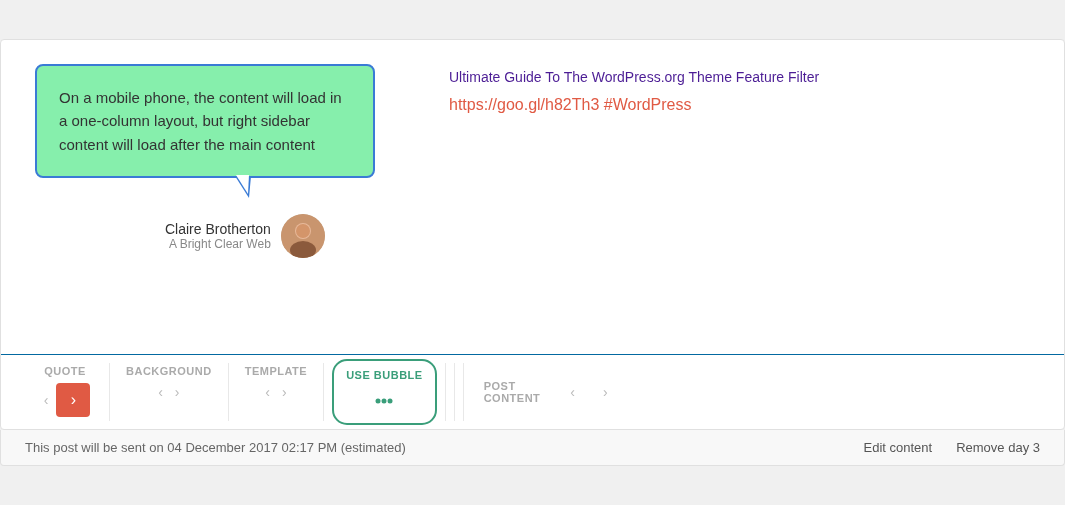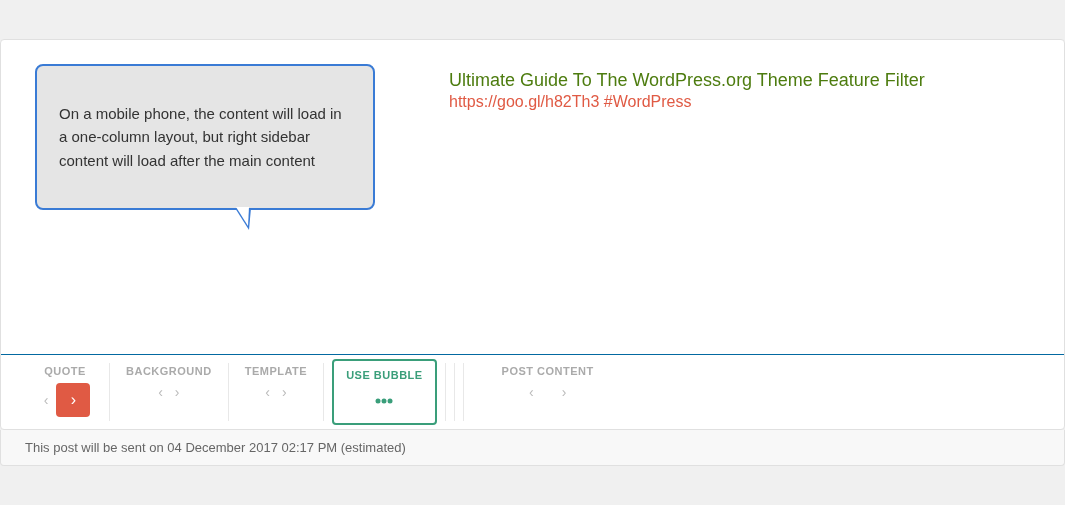--- a/index.html
+++ b/index.html
@@ -35,22 +35,22 @@
     .left-quote-area {
       flex: 0 0 400px;
       position: relative;
       display: flex;
       flex-direction: column;
       align-items: flex-start;
     }
     .speech-bubble {
       border: 2px solid #3a7bd5;
       border-radius: 8px;
-      padding: 36px 22px;
-      background: #e5e5e5;
+      padding: 20px 22px;
+      background: #86efac;
       position: relative;
       width: 340px;
       margin-left: 10px;
     }
     .speech-bubble::after {
       content: '';
       position: absolute;
       bottom: -22px;
       left: 50%;
       transform: translateX(30px);
@@ -101,22 +101,23 @@
       overflow: hidden;
       display: flex;
       align-items: center;
       justify-content: center;
     }
     .right-text-area {
       flex: 1;
       padding-top: 4px;
     }
     .post-title {
-      font-size: 18px;
-      color: #4d7c0f;
+      font-size: 14px;
+      color: #4c1d95;
+      margin-bottom: 8px;
       line-height: 1.4;
     }
     .post-link {
       font-size: 16px;
       color: #e05a44;
     }
     .toolbar-area {
       border-top: 1px solid #0369a1;
       display: flex;
       align-items: stretch;
@@ -126,21 +127,21 @@
     .toolbar-section {
       display: flex;
       flex-direction: column;
       align-items: center;
       padding: 10px 12px;
       gap: 6px;
       min-width: 80px;
     }
     .toolbar-section.active-section {
       border: 2px solid #3a9e7a;
-      border-radius: 4px;
+      border-radius: 15px;
       margin: 4px 4px;
       padding: 8px 12px;
     }
     .toolbar-label {
       font-size: 11px;
       color: #aaa;
       text-transform: uppercase;
       letter-spacing: 0.5px;
       font-weight: 600;
     }
@@ -180,21 +181,20 @@
       margin: 8px 4px;
     }
     .icon-area {
       font-size: 22px;
       line-height: 1;
     }
     .icon-red { color: #e05a44; }
     .icon-teal { color: #3a9e7a; }
     .post-content-section {
       display: flex;
-      flex-direction: column;
       align-items: center;
       padding: 10px 16px;
       gap: 6px;
       flex: 0 0 160px;
     }
     .post-content-nav {
       display: flex;
       align-items: center;
       gap: 20px;
     }
@@ -227,20 +227,34 @@
 <body>
 
 <div class="outer-wrapper">
   <div class="main-card">
 
     <div class="card-content-area">
 
       <div class="left-quote-area">
         <div class="speech-bubble">
           <p class="bubble-text">On a mobile phone, the content will load in a one-column layout, but right sidebar content will load after the main content</p>
+        </div>
+        <div class="author-area">
+          <div class="author-info">
+            <div class="author-name">Claire Brotherton</div>
+            <div class="author-subtitle">A Bright Clear Web</div>
+          </div>
+          <div class="author-avatar">
+            <svg width="44" height="44" viewBox="0 0 44 44">
+              <circle cx="22" cy="22" r="22" fill="#c9956e"></circle>
+              <circle cx="22" cy="17" r="8" fill="#e8b99a"></circle>
+              <ellipse cx="22" cy="36" rx="13" ry="9" fill="#8b5a3c"></ellipse>
+              <circle cx="22" cy="17" r="7" fill="#d4956a"></circle>
+            </svg>
+          </div>
         </div>
       </div>
 
       <div class="right-text-area">
         <p class="post-title">Ultimate Guide To The WordPress.org Theme Feature Filter</p>
         <p class="post-link">https://goo.gl/h82Th3 #WordPress</p>
       </div>
     </div>
 
     <div class="toolbar-area">
@@ -316,14 +330,18 @@
             <span>›</span>
           </button>
         </div>
       </div>
 
     </div>
   </div>
 
   <div class="footer-bar">
     <span class="footer-status">This post will be sent on 04 December 2017 02:17 PM (estimated)</span>
+    <div class="footer-actions">
+      <a class="footer-link" href="#">Edit content</a>
+      <a class="footer-link" href="#">Remove day 3</a>
+    </div>
   </div>
 </div>
 
 </body></html>

